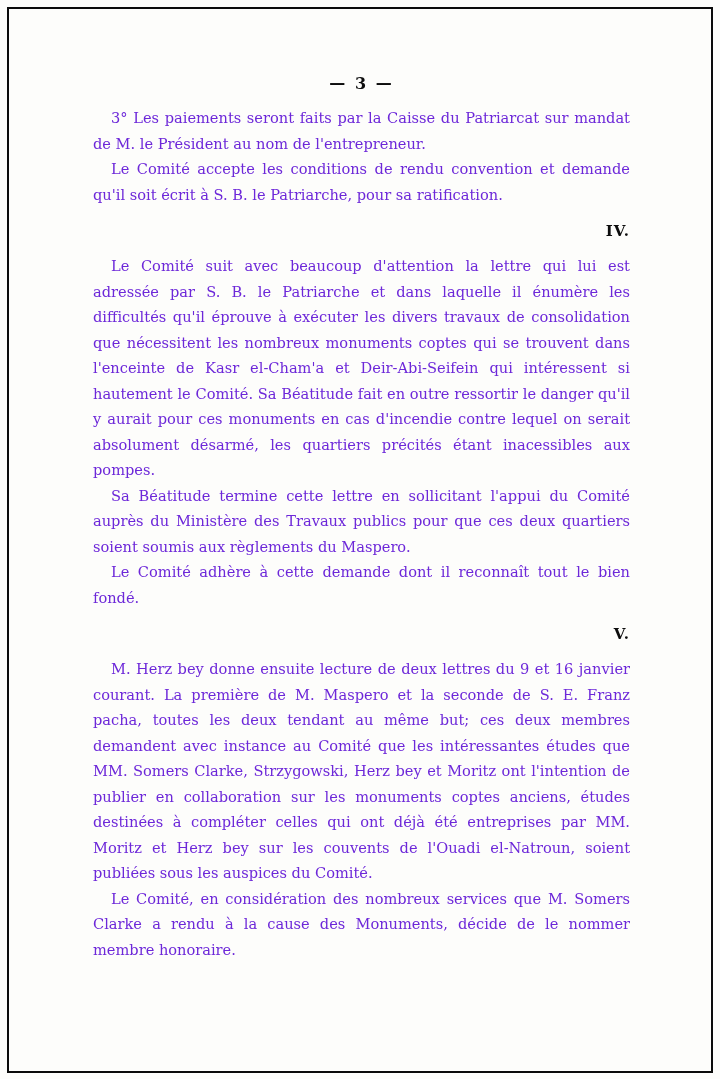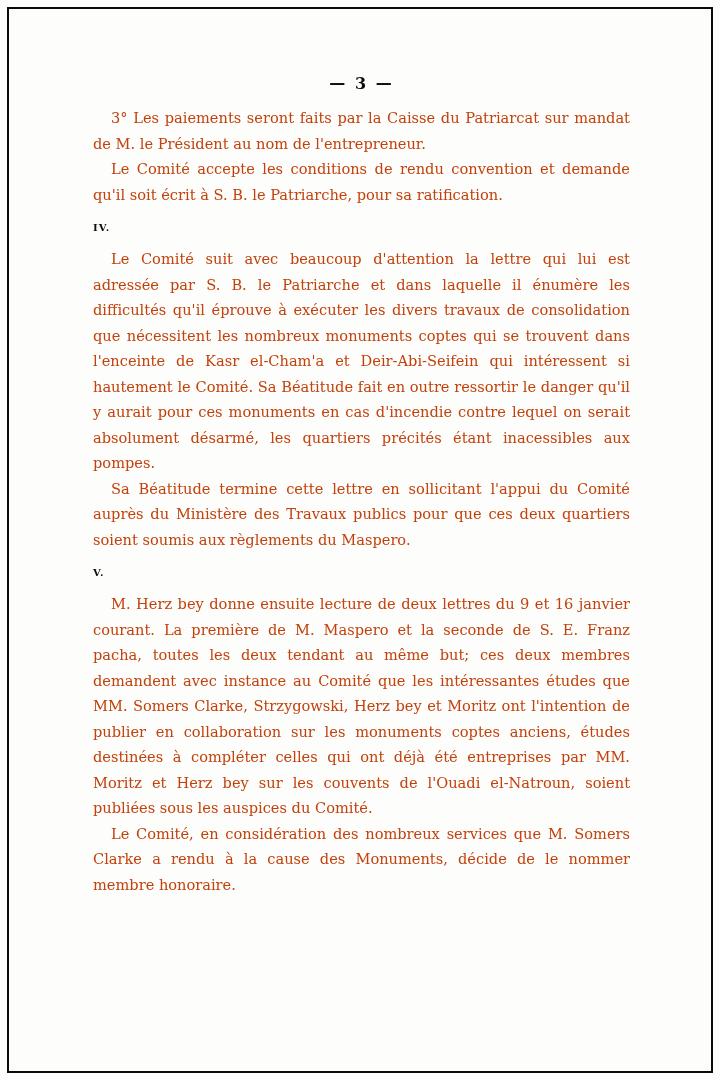--- a/index.html
+++ b/index.html
@@ -35,40 +35,41 @@
     letter-spacing: 2px;
     margin: 0 0 12px 0;
     color: #0d0d0d;
   }
   p.para {
     margin: 0;
     font-size: 14.6px;
     line-height: 25.5px;
     text-align: justify;
     text-indent: 18px;
-    color: #c2410c;
+    color: #6d28d9;
   }
   h2.sec {
-    text-align: left;
-    font-size: 10px;
+    text-align: right;
+    font-size: 15px;
     font-weight: bold;
     letter-spacing: 1px;
     margin: 15px 0 13px 0;
     color: #0d0d0d;
   }
 </style>
 </head>
 <body>
 
 <div class="page-border"></div>
 
 <main class="content">
   <div class="page-number">— 3 —</div>
 
 <p class="para">3° Les paiements seront faits par la Caisse du Patriarcat sur mandat de M. le Président au nom de l'entrepreneur.</p>
     <p class="para">Le Comité accepte les conditions de rendu convention et demande qu'il soit écrit à S. B. le Patriarche, pour sa ratification.</p>
     <h2 class="sec">IV.</h2>
     <p class="para">Le Comité suit avec beaucoup d'attention la lettre qui lui est adressée par S. B. le Patriarche et dans laquelle il énumère les difficultés qu'il éprouve à exécuter les divers travaux de consolidation que nécessitent les nombreux monuments coptes qui se trouvent dans l'enceinte de Kasr el-Cham'a et Deir-Abi-Seifein qui intéressent si hautement le Comité. Sa Béatitude fait en outre ressortir le danger qu'il y aurait pour ces monuments en cas d'incendie contre lequel on serait absolument désarmé, les quartiers précités étant inacessibles aux pompes.</p>
     <p class="para">Sa Béatitude termine cette lettre en sollicitant l'appui du Comité auprès du Ministère des Travaux publics pour que ces deux quartiers soient soumis aux règlements du Maspero.</p>
+    <p class="para">Le Comité adhère à cette demande dont il reconnaît tout le bien fondé.</p>
     <h2 class="sec">V.</h2>
     <p class="para">M. Herz bey donne ensuite lecture de deux lettres du 9 et 16 janvier courant. La première de M. Maspero et la seconde de S. E. Franz pacha, toutes les deux tendant au même but; ces deux membres demandent avec instance au Comité que les intéressantes études que MM. Somers Clarke, Strzygowski, Herz bey et Moritz ont l'intention de publier en collaboration sur les monuments coptes anciens, études destinées à compléter celles qui ont déjà été entreprises par MM. Moritz et Herz bey sur les couvents de l'Ouadi el-Natroun, soient publiées sous les auspices du Comité.</p>
     <p class="para">Le Comité, en considération des nombreux services que M. Somers Clarke a rendu à la cause des Monuments, décide de le nommer membre honoraire.</p>
   </main>
 
 </body></html>

